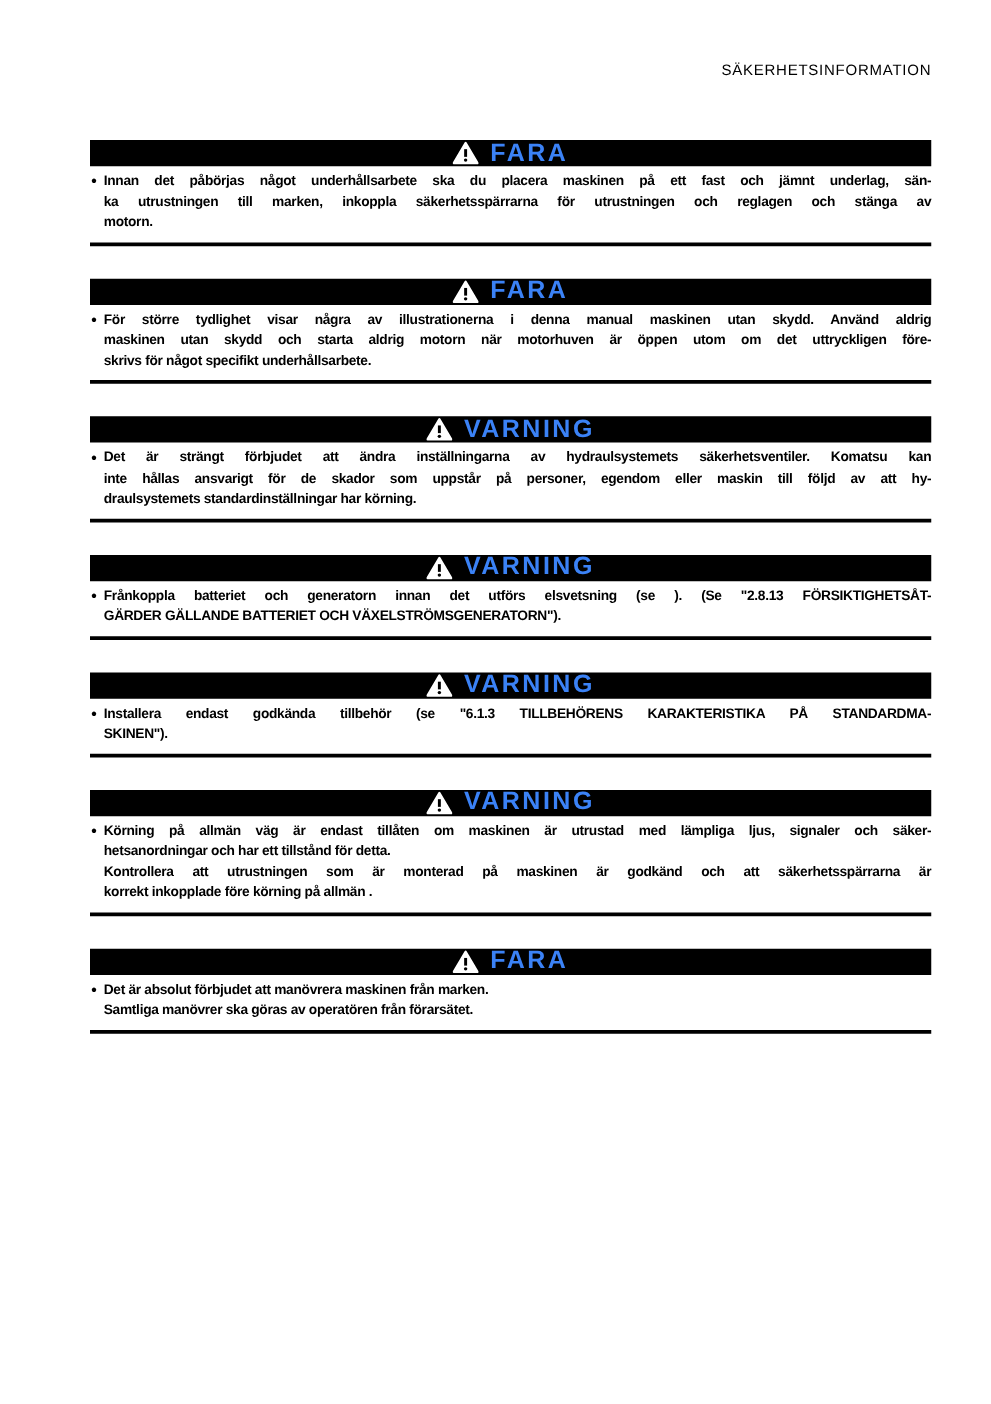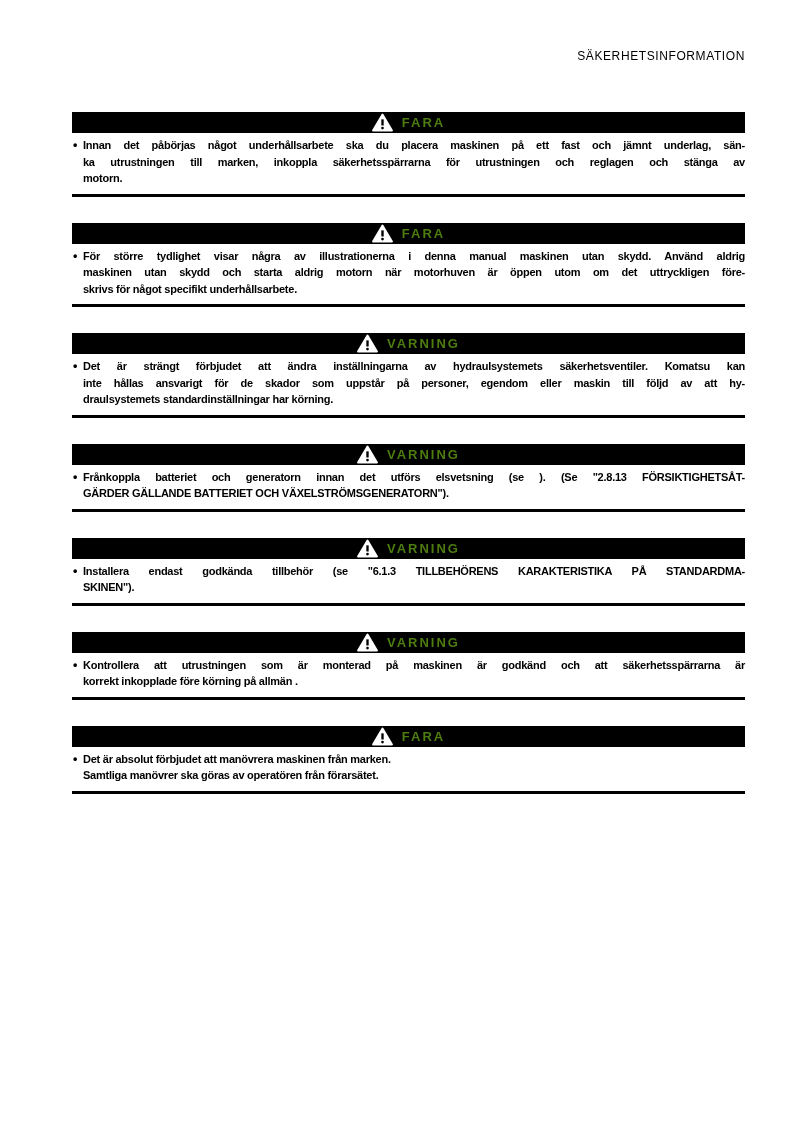--- a/index.html
+++ b/index.html
@@ -43,22 +43,22 @@
     justify-content: center;
     gap: 9px;
   }
   .tri-icon {
     display: block;
     width: 21px;
     height: 19px;
     flex: none;
   }
   .warning-title {
-    color: #4d7c0f;
-    font-size: 13px;
+    color: #3b82f6;
+    font-size: 20px;
     font-weight: bold;
     letter-spacing: 2px;
     line-height: 1;
     transform: translateY(-0.5px);
   }
   .warning-body {
     padding-top: 4px;
   }
   .bullet-item {
     display: flex;
@@ -226,20 +226,24 @@
         <rect x="11.55" y="7.6" width="2.9" height="7.6" fill="#000000"></rect>
         <circle cx="13" cy="18.4" r="1.7" fill="#000000"></circle>
       </svg>
       <span class="warning-title">VARNING</span>
     </div>
     <div class="warning-body">
       <div class="bullet-item">
         <div class="bullet-marker">•</div>
         <div class="bullet-text">
               <div class="para">
+                <div class="line just">Körning på allmän väg är endast tillåten om maskinen är utrustad med lämpliga ljus, signaler och säker-</div>
+                <div class="line">hetsanordningar och har ett tillstånd för detta.</div>
+              </div>
+              <div class="para">
                 <div class="line just">Kontrollera att utrustningen som är monterad på maskinen är godkänd och att säkerhetsspärrarna är</div>
                 <div class="line">korrekt inkopplade före körning på allmän .</div>
               </div>
             </div>
       </div>
     </div>
   </div>
 
   <div class="warning-box">
     <div class="warning-header">

